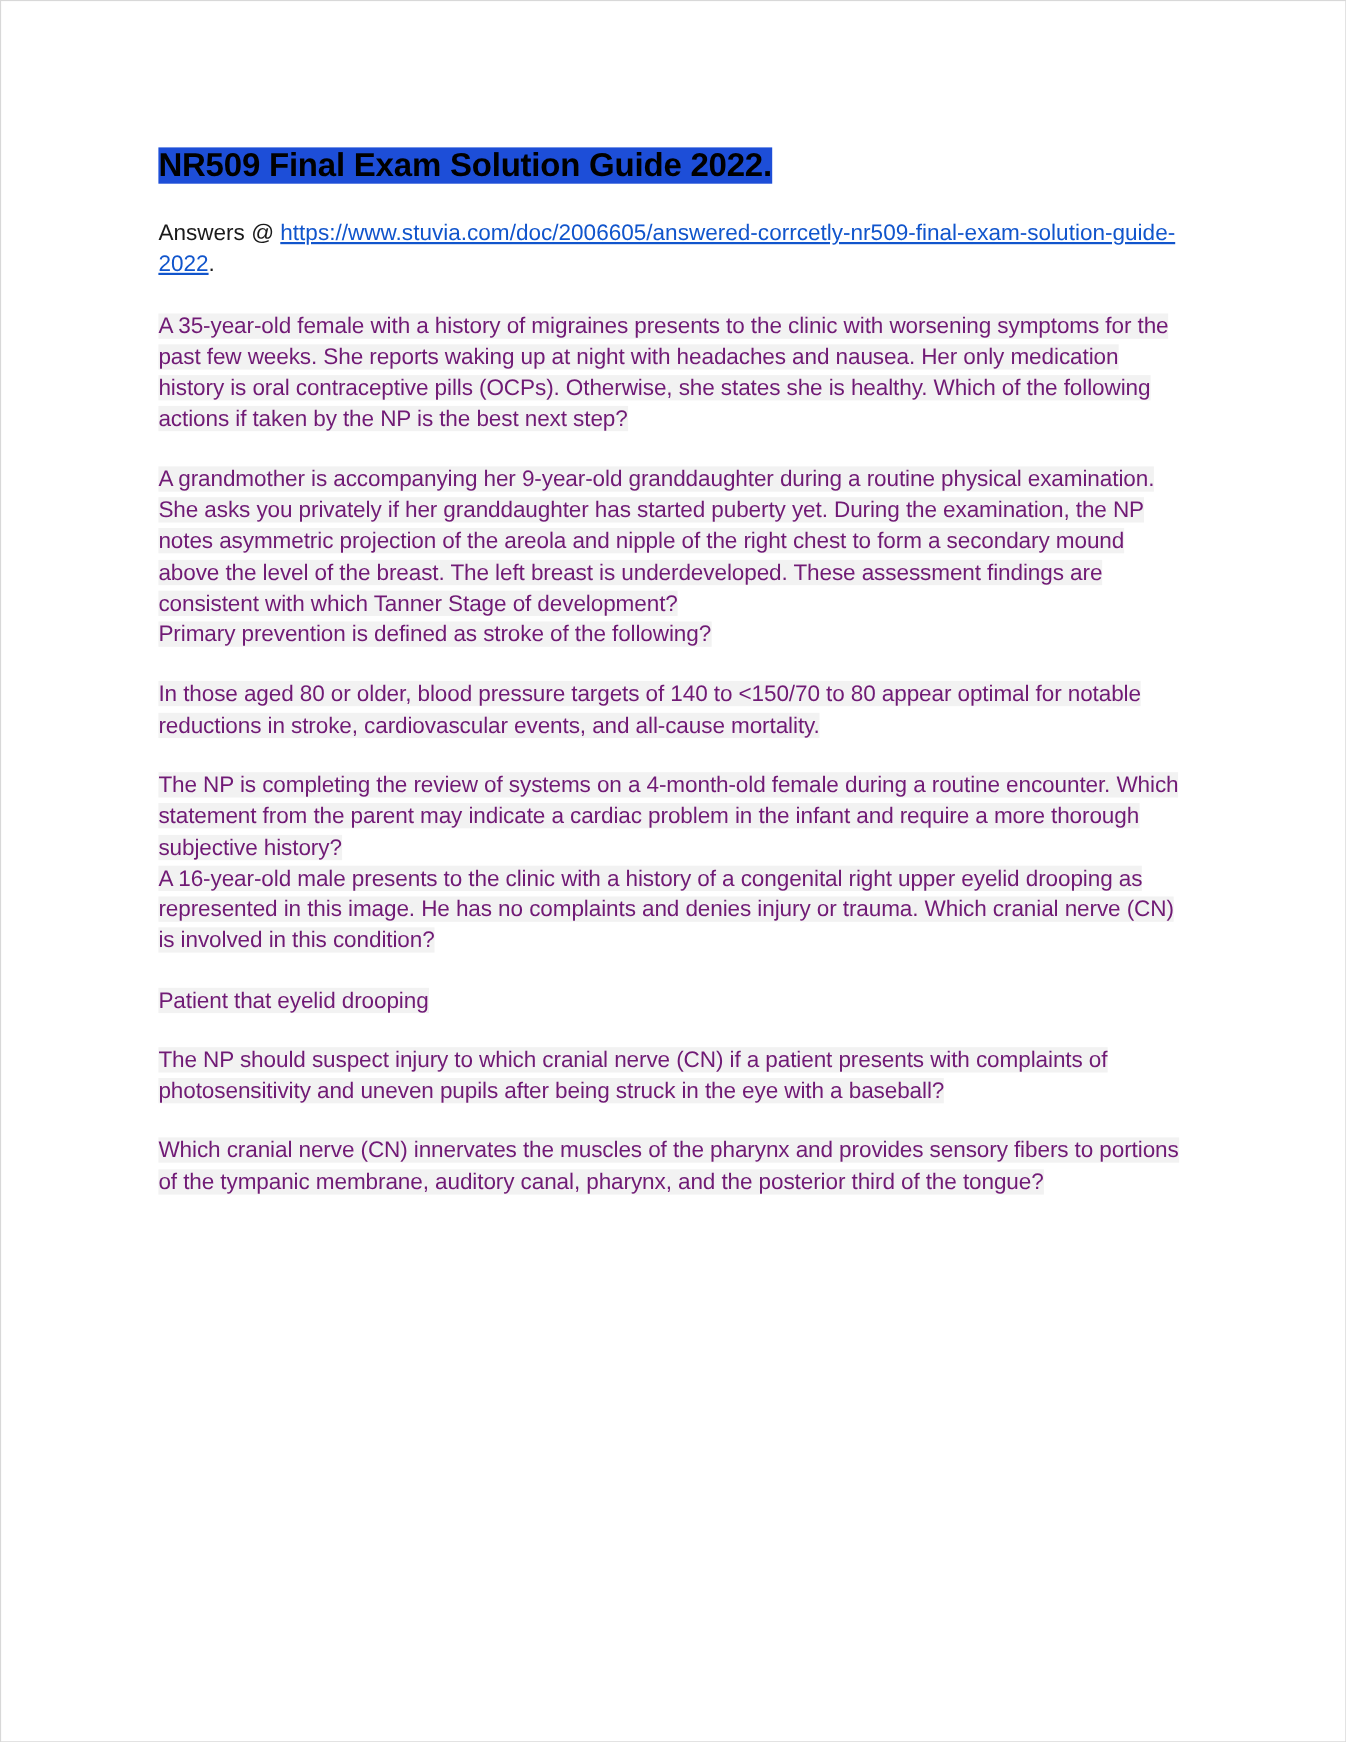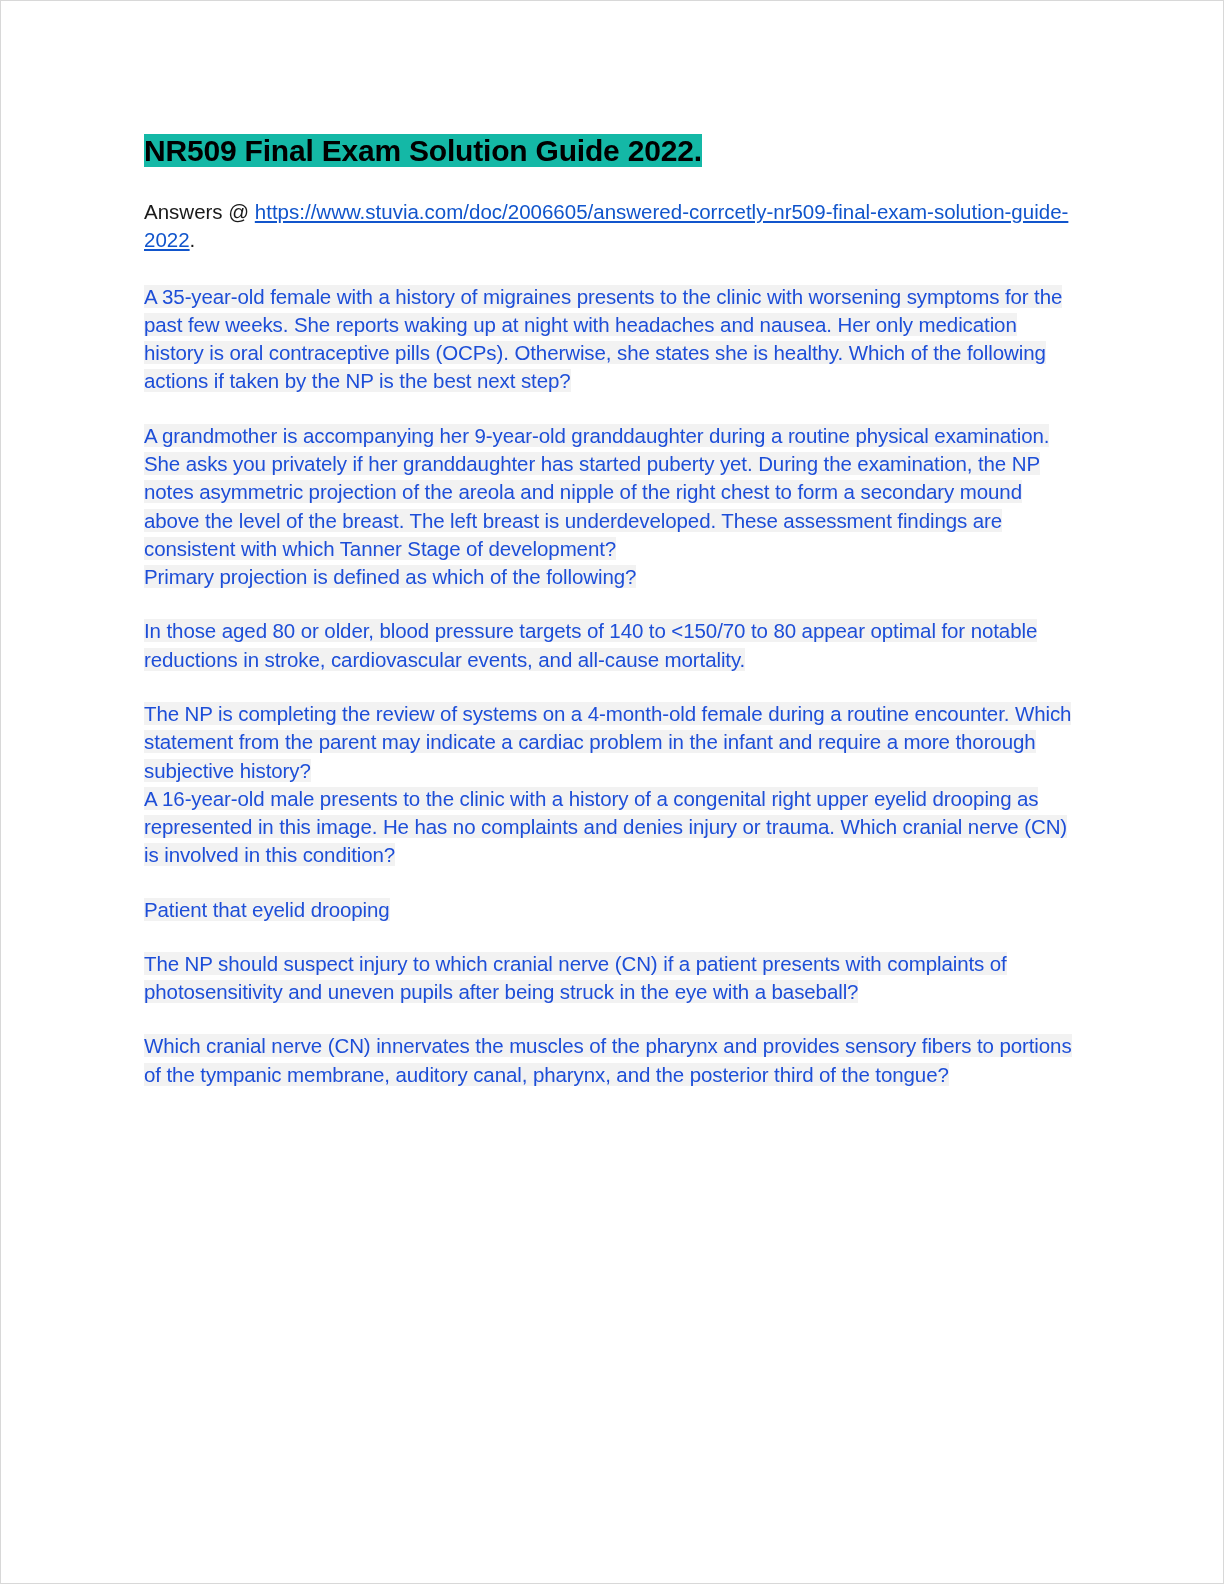--- a/index.html
+++ b/index.html
@@ -31,33 +31,33 @@
   .content {
     position: absolute;
     left: 143px;
     top: 130px;
     width: 930px;
   }
   .doc-title {
     font-size: 30px;
     font-weight: bold;
     color: #000000;
-    background: #14b8a6;
+    background: #1d4ed8;
     display: inline;
     line-height: 1.30;
     letter-spacing: -0.2px;
     text-align: right;
   }
   .title-wrap {
     margin: 0 0 28px 0;
   }
   p.para {
     font-size: 20.5px;
     line-height: 1.38;
-    color: #1d4ed8;
+    color: #701a75;
     margin: 0 0 26px 0;
     letter-spacing: -0.1px;
   }
   p.tight {
     margin-bottom: 0;
   }
   .hl {
     background: #f2f2f2;
   }
   a.link {
@@ -89,21 +89,21 @@
 
       <p class="para">
         <span class="hl">A 35-year-old female with a history of migraines presents to the clinic with worsening symptoms for the past few weeks. She reports waking up at night with headaches and nausea. Her only medication history is oral contraceptive pills (OCPs). Otherwise, she states she is healthy. Which of the following actions if taken by the NP is the best next step?</span>
       </p>
 
       <p class="para tight">
         <span class="hl">A grandmother is accompanying her 9-year-old granddaughter during a routine physical examination. She asks you privately if her granddaughter has started puberty yet. During the examination, the NP notes asymmetric projection of the areola and nipple of the right chest to form a secondary mound above the level of the breast. The left breast is underdeveloped. These assessment findings are consistent with which Tanner Stage of development?</span>
       </p>
 
       <p class="para">
-        <span class="hl">Primary projection is defined as which of the following?</span>
+        <span class="hl">Primary prevention is defined as stroke of the following?</span>
       </p>
 
 
 
       <p class="para">
         <span class="hl">In those aged 80 or older, blood pressure targets of 140 to &lt;150/70 to 80 appear optimal for notable reductions in stroke, cardiovascular events, and all-cause mortality.</span>
       </p>
 
 
       <p class="para tight">

